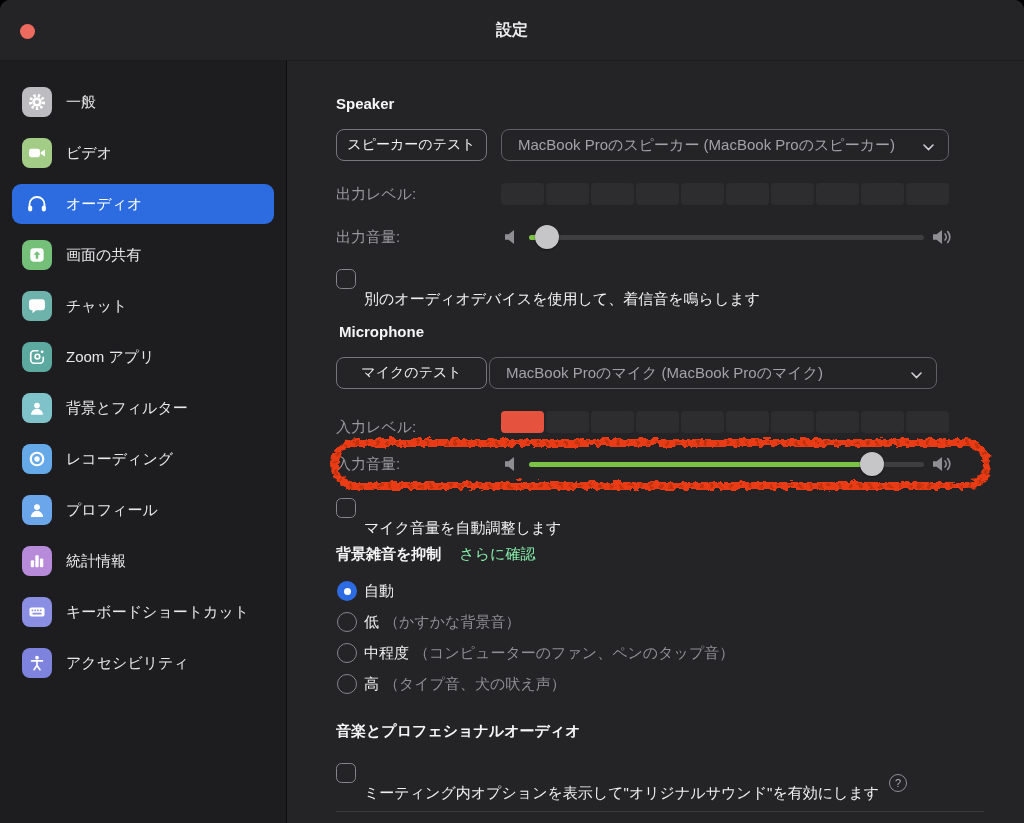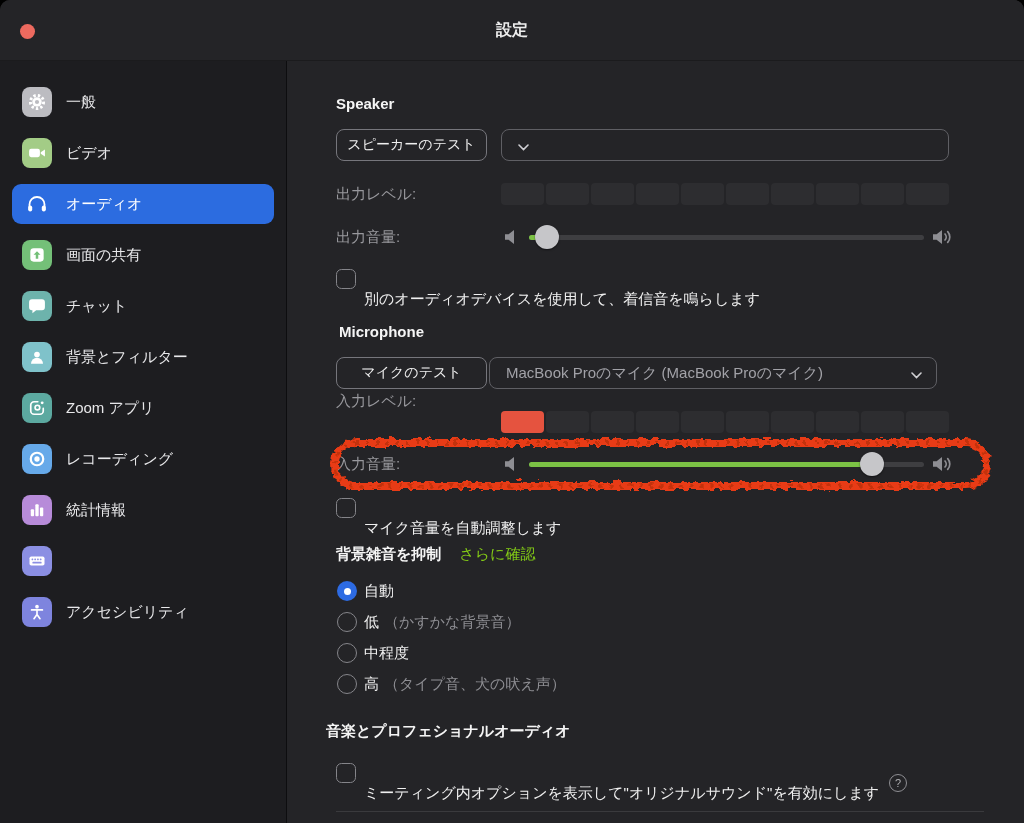--- a/index.html
+++ b/index.html
@@ -43,21 +43,21 @@
     box-shadow:0 1px 2px rgba(0,0,0,.5);}
   .checkbox{box-sizing:border-box;width:20px;height:20px;border:1.5px solid #85858a;
     border-radius:5.5px;background:transparent;}
   .cb-label{color:#f0f0f0;font-size:15px;line-height:20px;white-space:nowrap;margin-top:20px;}
   .radio{box-sizing:border-box;width:20px;height:20px;border:1.5px solid #85858a;border-radius:50%;}
   .radio.on{border:none;background:#2d6be3;position:relative;}
   .radio.on::after{content:"";position:absolute;left:6.5px;top:6.5px;width:7px;height:7px;
     border-radius:50%;background:#fff;}
   .r-label{color:#f0f0f0;font-size:15px;line-height:20px;}
   .r-desc{color:#8e8e93;font-size:15px;line-height:20px;margin-left:5px;}
-  .link{color:#84cc16;font-size:15px;line-height:20px;}
+  .link{color:#86efac;font-size:15px;line-height:20px;}
   .help{box-sizing:border-box;width:18px;height:18px;border:1.5px solid #8e8e93;border-radius:50%;
     color:#aeaeb2;font-size:11px;display:flex;align-items:center;justify-content:center;}
   .divider{height:1px;background:#3a3a3d;}
   .annot{pointer-events:none;z-index:6;}
 </style>
 </head>
 <body>
 
 <div class="window">
 
@@ -124,50 +124,59 @@
       <div class="side-item">
         <span class="tile" style="background:#6db3ac">
           <svg width="20" height="20" viewBox="0 0 24 24">
               <path d="M6 4h12a3.5 3.5 0 013.5 3.5v6A3.5 3.5 0 0118 17h-7l-4.5 3.6V17H6a3.5 3.5 0 01-3.5-3.5v-6A3.5 3.5 0 016 4z" fill="#fff"></path>
             </svg>
         </span>
         <span class="side-label">チャット</span>
       </div>
 
       <div class="side-item">
-        <span class="tile" style="background:#7fc2ca">
-          <svg width="20" height="20" viewBox="0 0 24 24">
-              <circle cx="12" cy="9" r="3.4" fill="#fff"></circle>
-              <path d="M4.8 20a7.2 7.2 0 0114.4 0z" fill="#fff"></path>
-            </svg>
-        </span>
-        <span class="side-label">背景とフィルター</span>
-      </div>
-
-      <div class="side-item">
         <span class="tile" style="background:#5ca9a0">
           <svg width="20" height="20" viewBox="0 0 24 24">
               <path d="M13 4.5H8.5a4 4 0 00-4 4v7a4 4 0 004 4h7a4 4 0 004-4v-3" fill="none" stroke="#fff" stroke-width="2" stroke-linecap="round"></path>
               <circle cx="12.5" cy="11.5" r="2.8" fill="none" stroke="#fff" stroke-width="2"></circle>
               <circle cx="18.2" cy="5.8" r="1.7" fill="#fff"></circle>
             </svg>
         </span>
         <span class="side-label">Zoom アプリ</span>
       </div>
 
       <div class="side-item">
+        <span class="tile" style="background:#7fc2ca">
+          <svg width="20" height="20" viewBox="0 0 24 24">
+              <circle cx="12" cy="9" r="3.4" fill="#fff"></circle>
+              <path d="M4.8 20a7.2 7.2 0 0114.4 0z" fill="#fff"></path>
+            </svg>
+        </span>
+        <span class="side-label">背景とフィルター</span>
+      </div>
+
+      <div class="side-item">
         <span class="tile" style="background:#66a9e9">
           <svg width="20" height="20" viewBox="0 0 24 24">
               <circle cx="12" cy="12" r="7.5" fill="none" stroke="#fff" stroke-width="2.6"></circle>
               <circle cx="12" cy="12" r="3.2" fill="#fff"></circle>
             </svg>
         </span>
         <span class="side-label">レコーディング</span>
       </div>
 
+      <div class="side-item">
+        <span class="tile" style="background:#6ba6ea">
+          <svg width="20" height="20" viewBox="0 0 24 24">
+              <circle cx="12" cy="8.6" r="3.5" fill="#fff"></circle>
+              <path d="M4.6 20.4a7.4 7.4 0 0114.8 0z" fill="#fff"></path>
+            </svg>
+        </span>
+        <span class="side-label">プロフィール</span>
+      </div>
 
       <div class="side-item">
         <span class="tile" style="background:#b78bd9">
           <svg width="20" height="20" viewBox="0 0 24 24">
               <rect x="4.5" y="11" width="4" height="8.5" rx="1.2" fill="#fff"></rect>
               <rect x="10" y="5" width="4" height="14.5" rx="1.2" fill="#fff"></rect>
               <rect x="15.5" y="9" width="4" height="10.5" rx="1.2" fill="#fff"></rect>
             </svg>
         </span>
         <span class="side-label">統計情報</span>
@@ -179,40 +188,42 @@
               <rect x="3" y="6.5" width="18" height="11" rx="2.2" fill="#fff"></rect>
               <g fill="#8b8fe3">
                 <rect x="5.5" y="9" width="2" height="2" rx=".5"></rect>
                 <rect x="8.8" y="9" width="2" height="2" rx=".5"></rect>
                 <rect x="12.1" y="9" width="2" height="2" rx=".5"></rect>
                 <rect x="15.4" y="9" width="2" height="2" rx=".5"></rect>
                 <rect x="6.5" y="13" width="11" height="2" rx=".6"></rect>
               </g>
             </svg>
         </span>
+        <span class="side-label">キーボードショートカット</span>
       </div>
 
       <div class="side-item">
         <span class="tile" style="background:#7e84de">
           <svg width="20" height="20" viewBox="0 0 24 24">
               <circle cx="12" cy="5.6" r="2.2" fill="#fff"></circle>
               <path d="M5.5 9.5h13M12 9.5v5.5M12 15l-3.6 5M12 15l3.6 5" fill="none" stroke="#fff" stroke-width="2" stroke-linecap="round"></path>
             </svg>
         </span>
         <span class="side-label">アクセシビリティ</span>
       </div>
     </div>
 
     <div class="main">
 
       <div class="abs sec-title" style="left:49px;top:33px">Speaker</div>
 
       <button class="abs btn" style="left:49px;top:68px;width:151px;height:32px">スピーカーのテスト</button>
 
       <div class="abs dropdown" style="left:214px;top:68px;width:448px;height:32px">
+        <span class="dd-text">MacBook Proのスピーカー (MacBook Proのスピーカー)</span>
         <span><svg width="11" height="7" viewBox="0 0 11 7">
               <path d="M1 1l4.5 4.5L10 1" fill="none" stroke="#d0d0d4" stroke-width="1.6" stroke-linecap="round"></path>
             </svg></span>
       </div>
 
       <div class="abs glabel" style="left:49px;top:123px">出力レベル:</div>
       <div class="abs meter" style="left:214px;top:122px">
         <div class="seg"></div>
           <div class="seg"></div>
           <div class="seg"></div>
@@ -250,21 +261,21 @@
 
       <button class="abs btn" style="left:49px;top:296px;width:151px;height:32px">マイクのテスト</button>
 
       <div class="abs dropdown" style="left:202px;top:296px;width:448px;height:32px">
         <span class="dd-text">MacBook Proのマイク (MacBook Proのマイク)</span>
         <span><svg width="11" height="7" viewBox="0 0 11 7">
               <path d="M1 1l4.5 4.5L10 1" fill="none" stroke="#d0d0d4" stroke-width="1.6" stroke-linecap="round"></path>
             </svg></span>
       </div>
 
-      <div class="abs glabel" style="left:49px;top:330px">入力レベル:</div>
+      <div class="abs glabel" style="left:49px;top:356px">入力レベル:</div>
       <div class="abs meter" style="left:214px;top:350px">
         <div class="seg red"></div>
           <div class="seg"></div>
           <div class="seg"></div>
           <div class="seg"></div>
           <div class="seg"></div>
           <div class="seg"></div>
           <div class="seg"></div>
           <div class="seg"></div>
           <div class="seg"></div>
@@ -302,29 +313,30 @@
 
       <div class="abs radio" style="left:50px;top:551px"></div>
       <div class="abs" style="left:77px;top:551px;display:flex">
         <span class="r-label">低</span>
         <span class="r-desc">（かすかな背景音）</span>
       </div>
 
       <div class="abs radio" style="left:50px;top:582px"></div>
       <div class="abs" style="left:77px;top:582px;display:flex">
         <span class="r-label">中程度</span>
+        <span class="r-desc">（コンピューターのファン、ペンのタップ音）</span>
       </div>
 
       <div class="abs radio" style="left:50px;top:613px"></div>
       <div class="abs" style="left:77px;top:613px;display:flex">
         <span class="r-label">高</span>
         <span class="r-desc">（タイプ音、犬の吠え声）</span>
       </div>
 
-      <div class="abs sec-title" style="left:39px;top:660px">音楽とプロフェショナルオーディオ</div>
+      <div class="abs sec-title" style="left:49px;top:660px">音楽とプロフェショナルオーディオ</div>
 
       <div class="abs checkbox" style="left:49px;top:702px"></div>
       <div class="abs" style="left:77px;top:702px;display:flex;align-items:center;gap:10px">
         <span class="cb-label">ミーティング内オプションを表示して"オリジナルサウンド"を有効にします</span>
         <span class="help">?</span>
       </div>
 
       <div class="abs divider" style="left:49px;top:750px;width:648px"></div>
     </div>
   </div>

